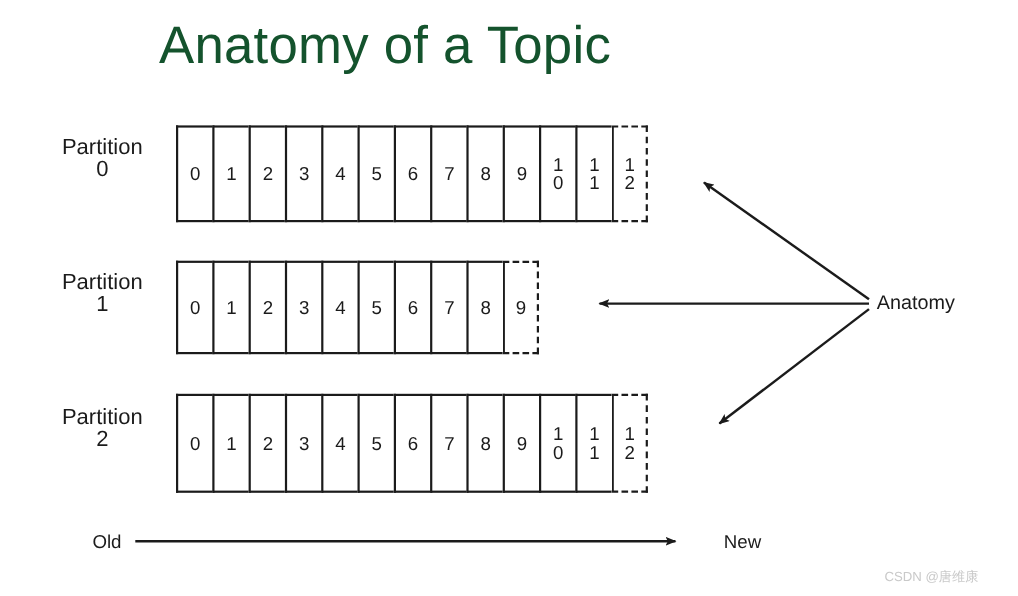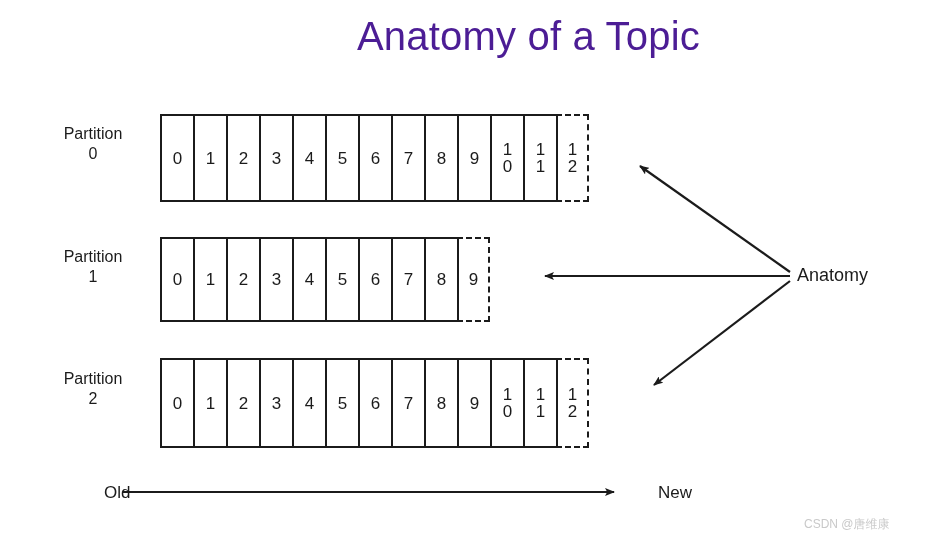--- a/index.html
+++ b/index.html
@@ -23,37 +23,37 @@
     width: 925px;
     height: 542px;
   }
 
   
   #page-title {
     position: absolute;
     left: 0;
     top: 14px;
     width: 700px;
-    text-align: right;
-    font-size: 40px;
+    text-align: center;
+    font-size: 48px;
     font-weight: 400;
     letter-spacing: 0.2px;
-    color: #4c1d95;
+    color: #14532d;
     white-space: nowrap;
   }
 
   
   .partition-row {
     position: absolute;
   }
   .partition-label {
     position: absolute;
     width: 118px;
     text-align: center;
-    font-size: 16px;
+    font-size: 20px;
     line-height: 20px;
     color: #1b1b1b;
   }
   .partition-label .lbl-line {
     display: block;
   }
 
   .cells {
     position: absolute;
     display: flex;
@@ -113,21 +113,20 @@
     white-space: nowrap;
   }
 
   
   #axis-old {
     position: absolute;
     left: 84px;
     top: 483px;
     font-size: 17px;
     color: #1b1b1b;
-    margin-left: 20px;
   }
   #axis-new {
     position: absolute;
     left: 658px;
     top: 483px;
     font-size: 17px;
     color: #1b1b1b;
   }
 
   

